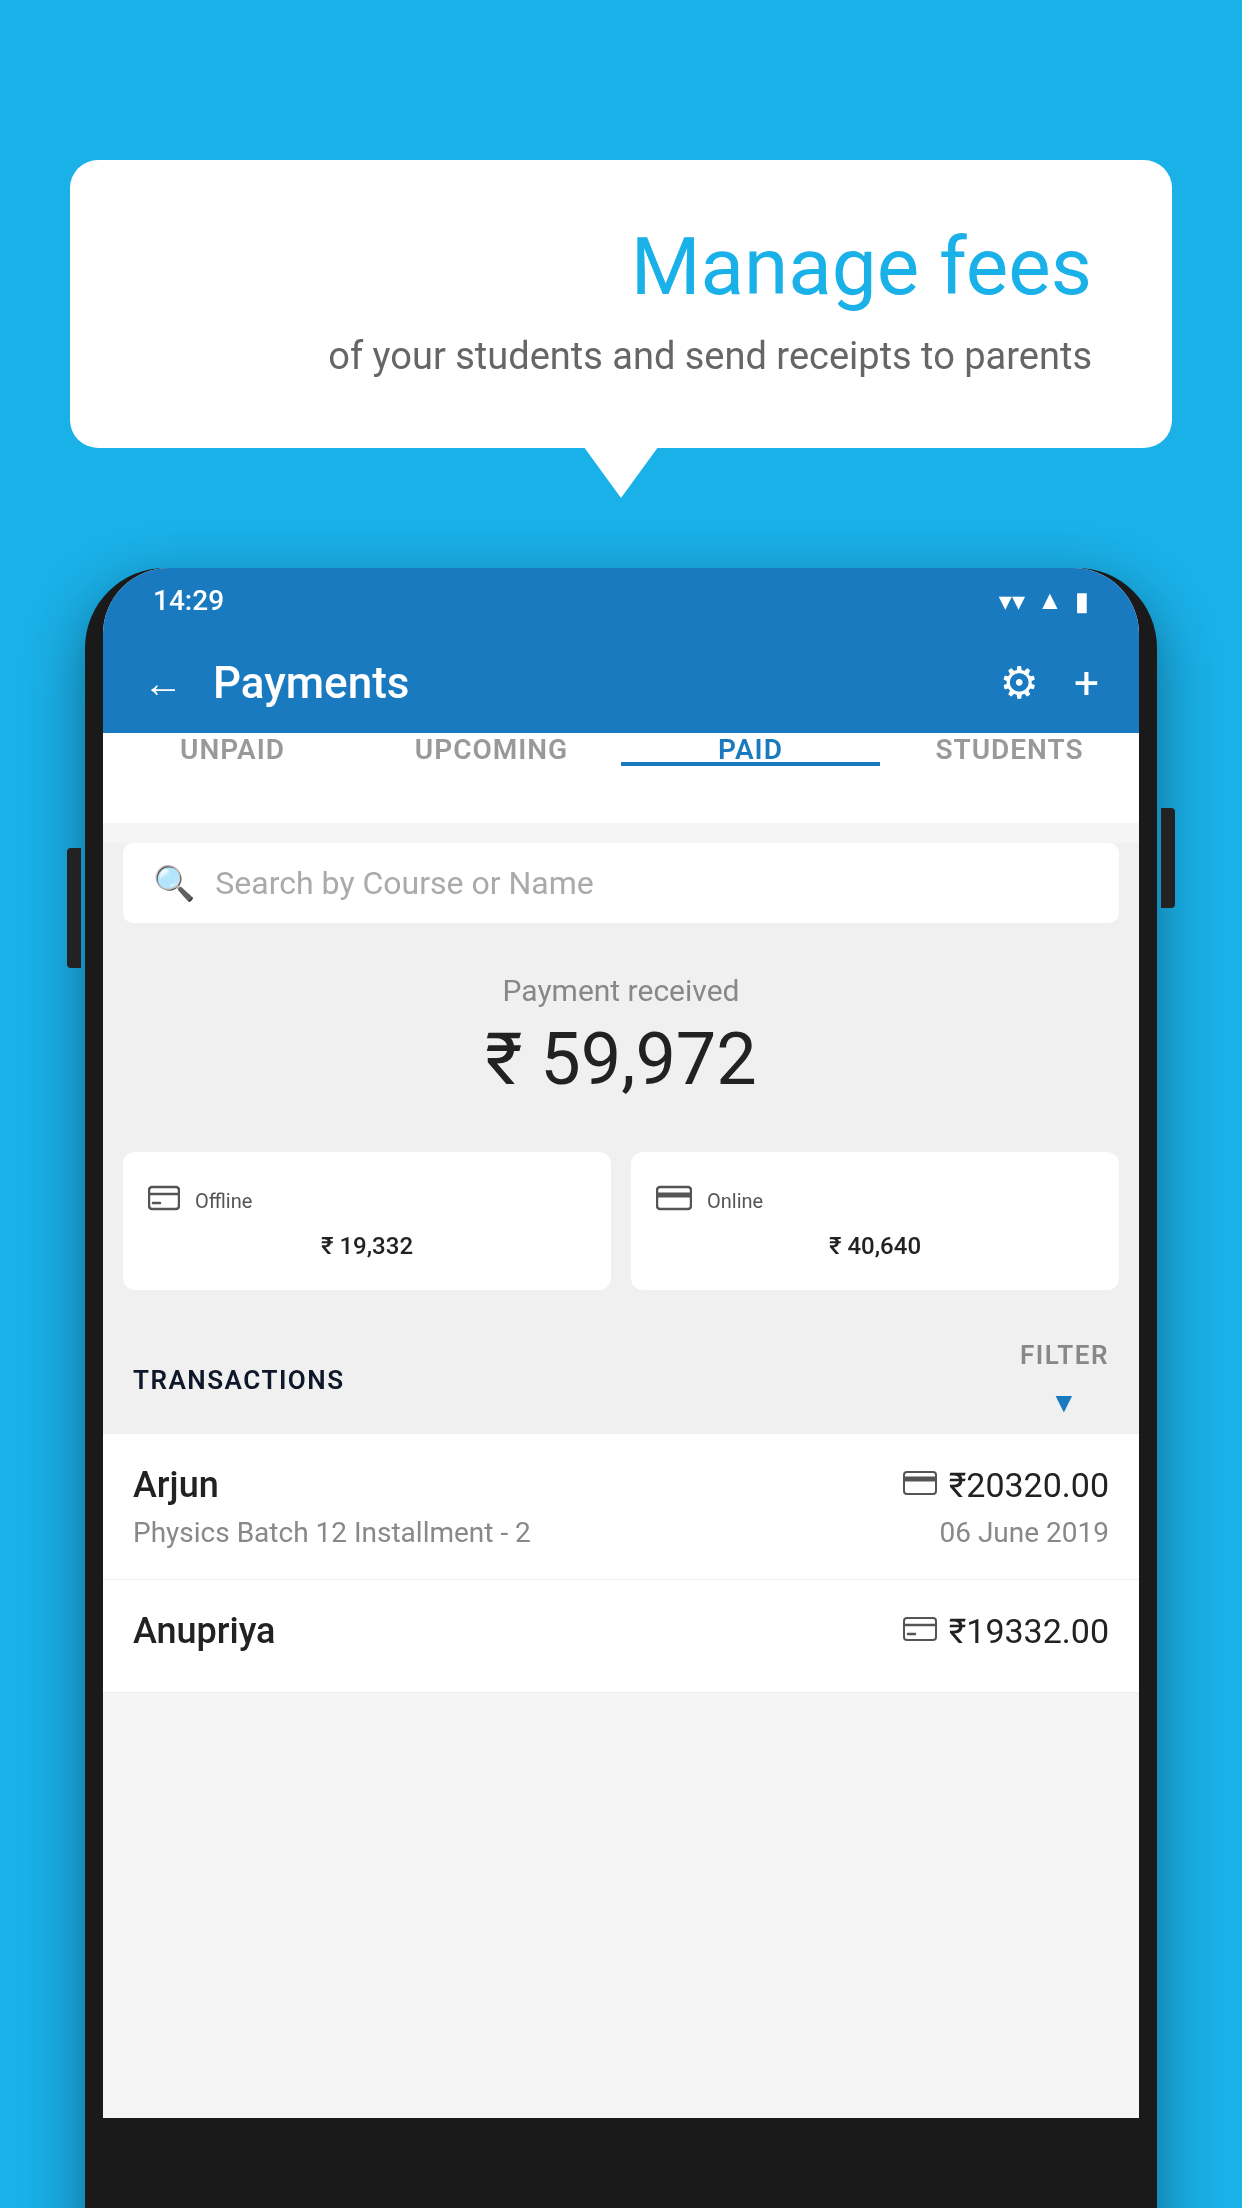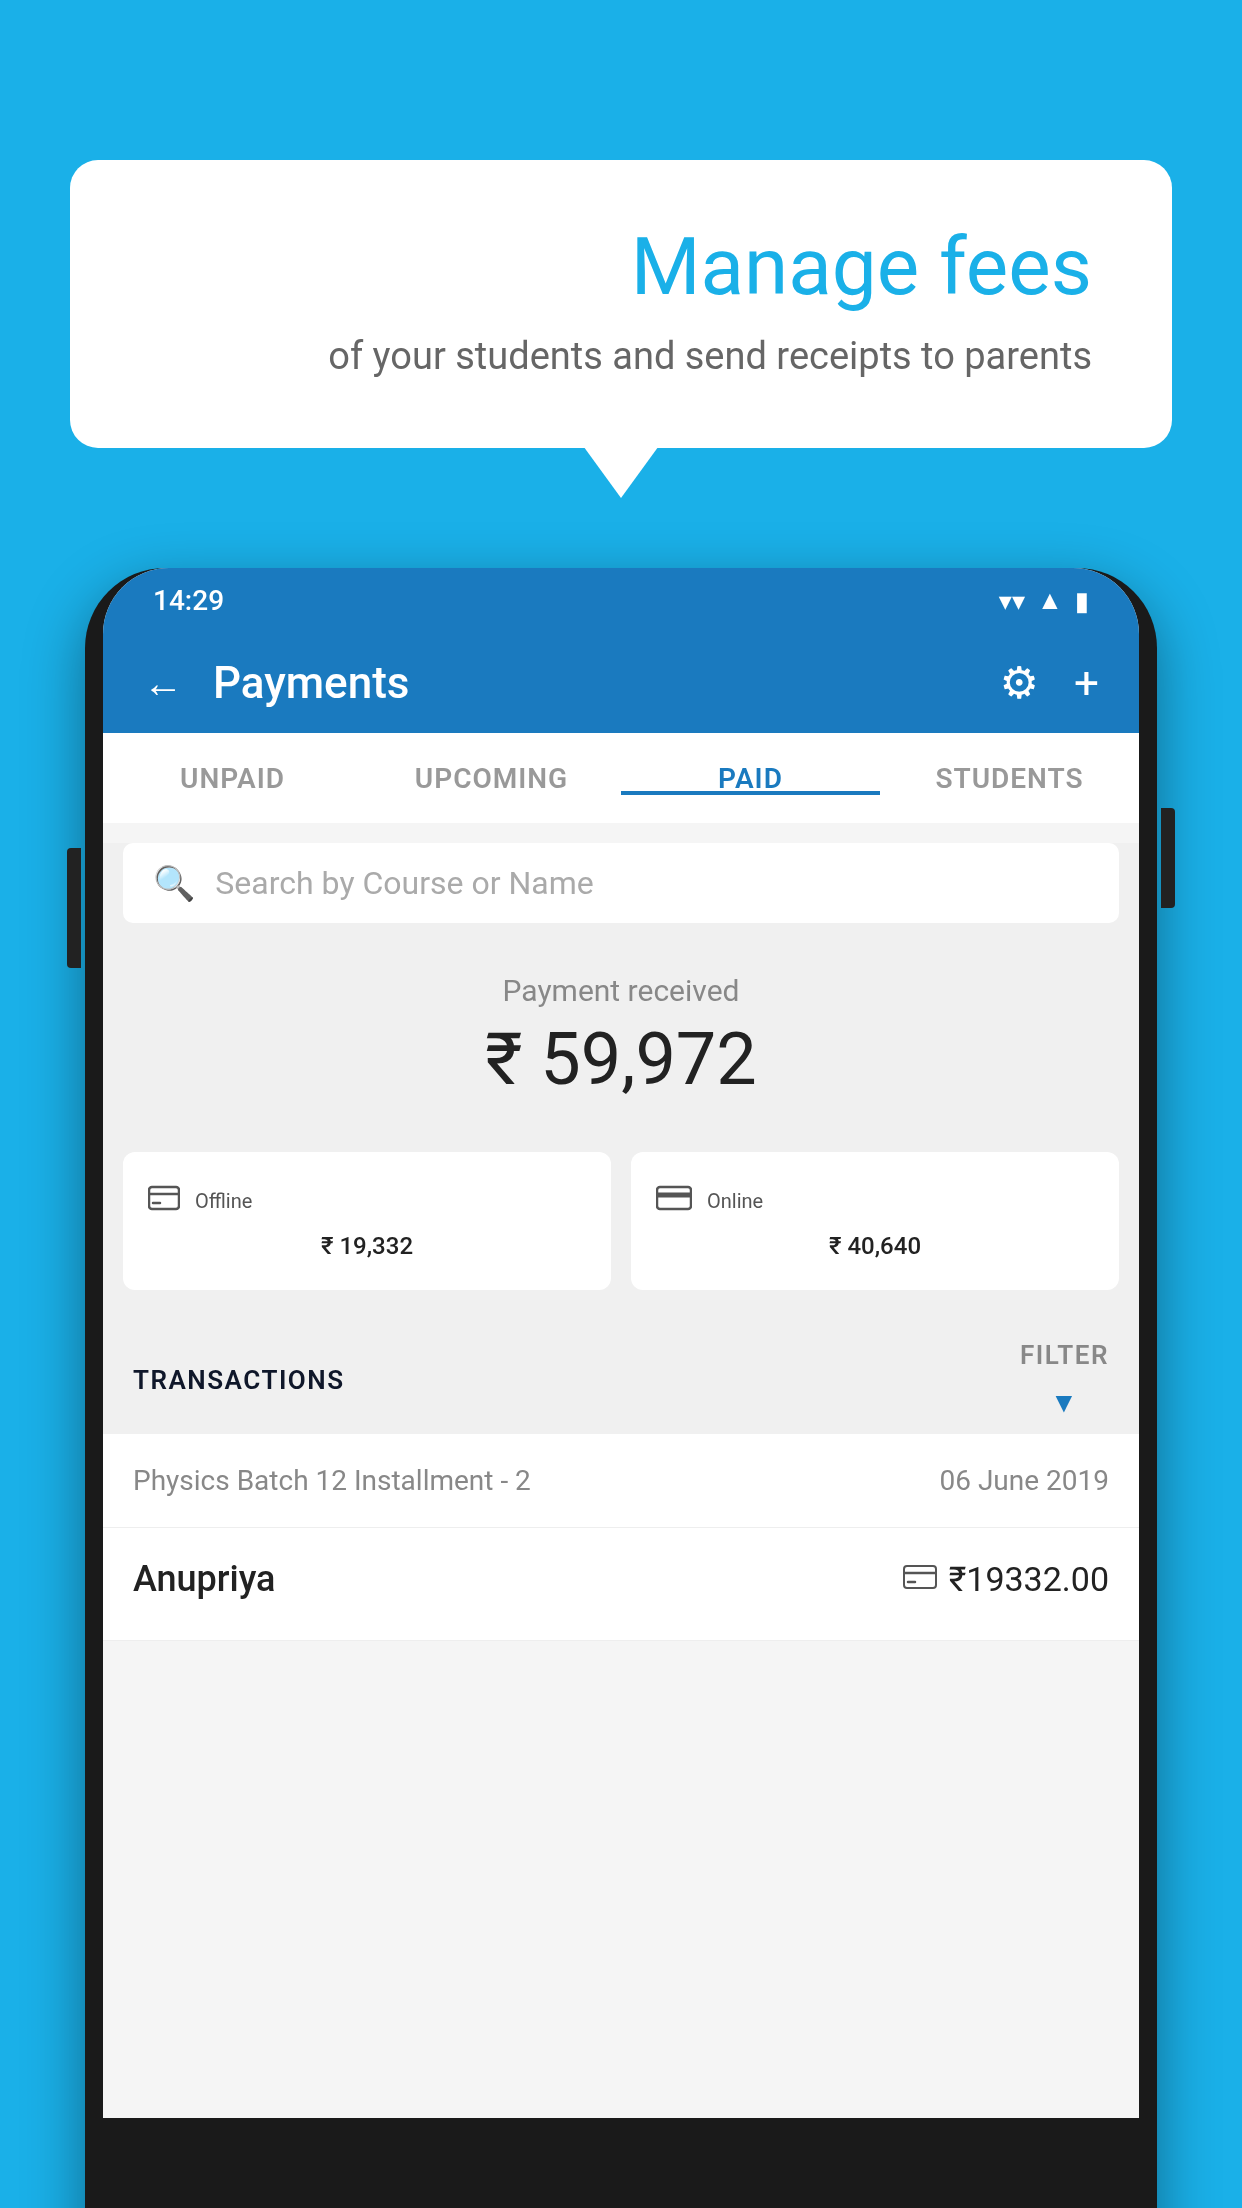--- a/index.html
+++ b/index.html
@@ -163,21 +163,21 @@
     .gear-icon, .plus-icon {
       color: white;
       font-size: 44px;
     }
 
     
     .tabs-bar {
       background: white;
       display: flex;
       height: 90px;
-      align-items: center;
+      align-items: flex-start;
     }
 
     .tab {
       flex: 1;
       display: flex;
       align-items: center;
       justify-content: center;
       font-size: 28px;
       font-weight: 600;
       color: #999;
@@ -451,20 +451,32 @@
 
         <div class="transactions-header">
           <span class="transactions-label">TRANSACTIONS</span>
           <div class="filter-section">
             <span>FILTER</span>
             <span class="filter-icon">▼</span>
           </div>
         </div>
 
         <div class="transaction-row">
+          <div class="transaction-top">
+            <span class="transaction-name">Arjun</span>
+            <div class="transaction-amount-section">
+              <span>
+                <svg width="34" height="26" viewBox="0 0 34 26" fill="none" xmlns="http://www.w3.org/2000/svg">
+                  <rect x="1" y="2" width="32" height="22" rx="3" stroke="#555" stroke-width="2" fill="none"></rect>
+                  <line x1="1" y1="9" x2="33" y2="9" stroke="#555" stroke-width="5"></line>
+                </svg>
+              </span>
+              <span class="transaction-amount">₹20320.00</span>
+            </div>
+          </div>
           <div class="transaction-bottom">
             <span class="transaction-desc">Physics Batch 12 Installment - 2</span>
             <span class="transaction-date">06 June 2019</span>
           </div>
         </div>
 
         <div class="transaction-row">
           <div class="transaction-top">
             <span class="transaction-name">Anupriya</span>
             <div class="transaction-amount-section">

